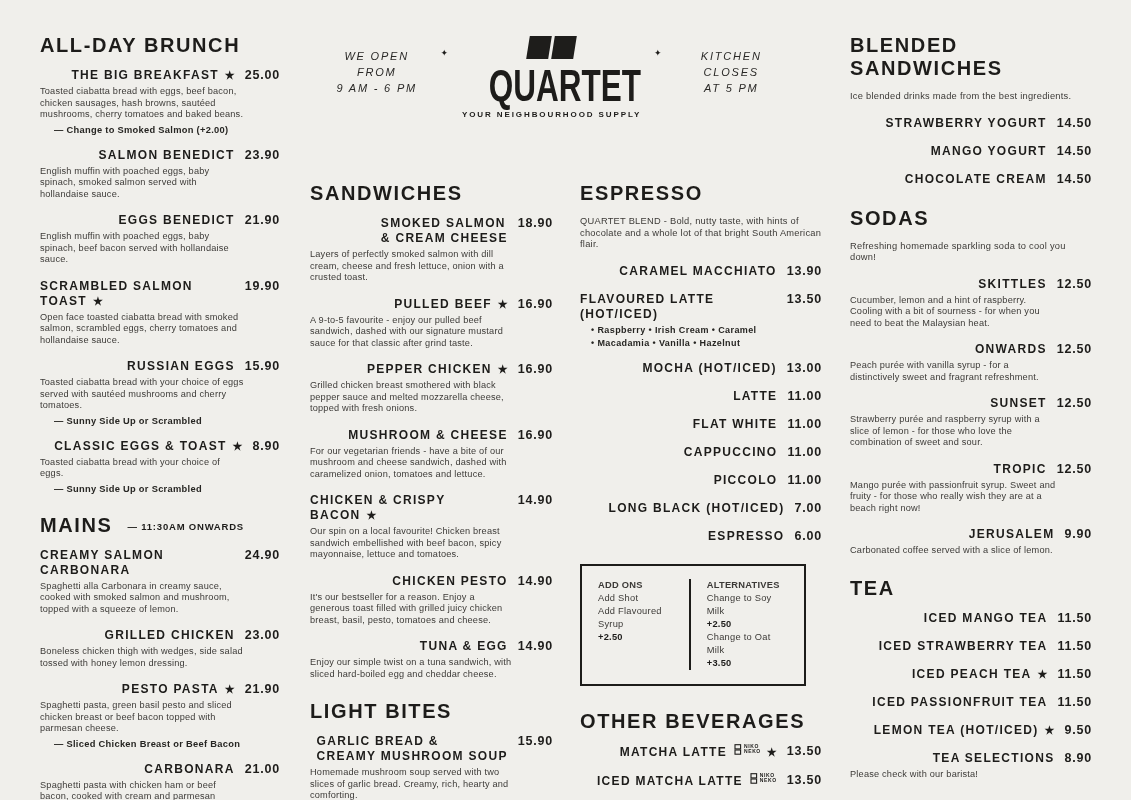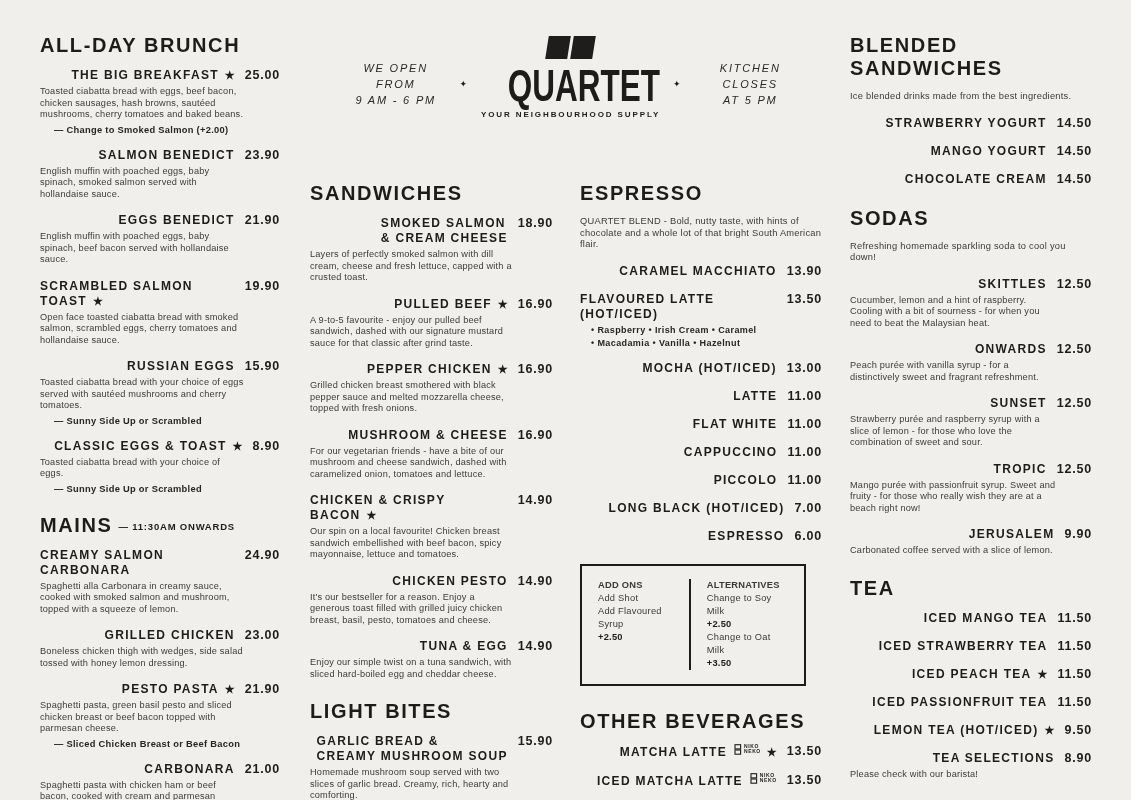--- a/index.html
+++ b/index.html
@@ -6,21 +6,21 @@
     background:#f0efeb;color:#1d1c1a;font-family:"Liberation Sans",sans-serif;
     -webkit-font-smoothing:antialiased;}
   .col{position:absolute;}
   #col1{left:40px;top:34px;width:240px;}
   #col2{left:310px;top:182px;width:243px;}
   #col3{left:580px;top:182px;width:242px;}
   #col4{left:850px;top:34px;width:242px;}
 
   .menu-section{margin-bottom:20px;}
   .section-title{font-size:20px;font-weight:bold;letter-spacing:1.6px;margin:0 0 11px 0;color:#1d1c1a;}
-  .section-title .suffix{font-size:9.5px;letter-spacing:.8px;margin-left:6px;vertical-align:2px;}
+  .section-title .suffix{font-size:9.5px;letter-spacing:.8px;margin-left:15px;vertical-align:2px;}
   .section-intro{font-size:9.3px;line-height:11.5px;letter-spacing:.25px;color:#3c3a37;margin:0 0 13px 0;}
 
   .item{margin-bottom:13px;}
   .item-head{display:flex;justify-content:flex-end;align-items:flex-start;}
   .item-name{font-size:12px;font-weight:bold;letter-spacing:1.3px;line-height:15px;white-space:pre-line;}
   .item-price{font-size:12.5px;font-weight:bold;letter-spacing:.8px;flex-shrink:0;margin-left:10px;}
   .item-desc{font-size:9.2px;line-height:11.5px;letter-spacing:.2px;color:#3c3a37;margin:3px 36px 0 0;}
   .item-note{font-size:9.3px;font-weight:bold;letter-spacing:.3px;color:#262522;margin:4px 0 0 14px;}
   .item-bullets p{font-size:9px;font-weight:bold;letter-spacing:.4px;color:#262522;margin:3px 0 0 11px;}
   .star{font-size:11px;margin-left:6px;letter-spacing:0;}
@@ -32,21 +32,21 @@
   .addons-box{border:2px solid #1d1c1a;display:flex;padding:13px 16px 14px 16px;margin:6px 16px 24px 0;}
   .box-col{flex:1;}
   .box-col.left{padding-right:10px;}
   .box-col.right{padding-left:16px;}
   .box-divider{width:1.5px;background:#1d1c1a;flex-shrink:0;}
   .box-title{font-size:13px;font-weight:bold;letter-spacing:1.4px;margin:0 0 7px 0;}
   .box-col p{font-size:9.3px;line-height:13px;letter-spacing:.25px;color:#3c3a37;margin:0;}
   .box-col p.bold{font-weight:bold;color:#1d1c1a;}
 
   
-  #brand-block{position:absolute;left:342px;top:36px;width:468px;display:flex;align-items:center;justify-content:center;}
+  #brand-block{position:absolute;left:323px;top:36px;width:468px;display:flex;justify-content:center;}
   .side-text{font-size:11px;font-style:italic;letter-spacing:1.8px;line-height:16px;text-align:center;color:#2a2927;margin-top:12px;white-space:pre-line;}
   .diamond{font-size:9px;margin:12px 10px 0 10px;color:#1d1c1a;}
   .logo{width:178px;text-align:center;margin:0 4px;}
   .logo-mark{display:flex;justify-content:center;gap:3px;margin-bottom:7px;}
   .logo-mark span{width:22px;height:23px;background:#1e1d1b;transform:skewX(-9deg);}
   .brand-name{font-size:45px;font-weight:bold;letter-spacing:0px;line-height:40px;transform:scaleX(.70);transform-origin:center;white-space:nowrap;}
   .brand-tagline{font-size:8px;font-weight:bold;letter-spacing:1.9px;margin-top:4px;white-space:nowrap;}
 </style>
 </head>
 <body>
@@ -152,21 +152,21 @@
   </div>
 <div class="col" id="col2">
     <section class="menu-section">
       <h2 class="section-title">SANDWICHES</h2>
       <div class="item">
         <div class="item-head">
           <span class="item-name">SMOKED SALMON
 &amp; CREAM CHEESE</span>
           <span class="item-price">18.90</span>
         </div>
-        <p class="item-desc">Layers of perfectly smoked salmon with dill cream, cheese and fresh lettuce, capped with a crusted toast.</p>
+        <p class="item-desc">Layers of perfectly smoked salmon with dill cream, cheese and fresh lettuce, onion with a crusted toast.</p>
       </div>
       <div class="item">
         <div class="item-head">
           <span class="item-name">PULLED BEEF<span class="star">★</span></span>
           <span class="item-price">16.90</span>
         </div>
         <p class="item-desc">A 9-to-5 favourite - enjoy our pulled beef sandwich, dashed with our signature mustard sauce for that classic after grind taste.</p>
       </div>
       <div class="item">
         <div class="item-head">

